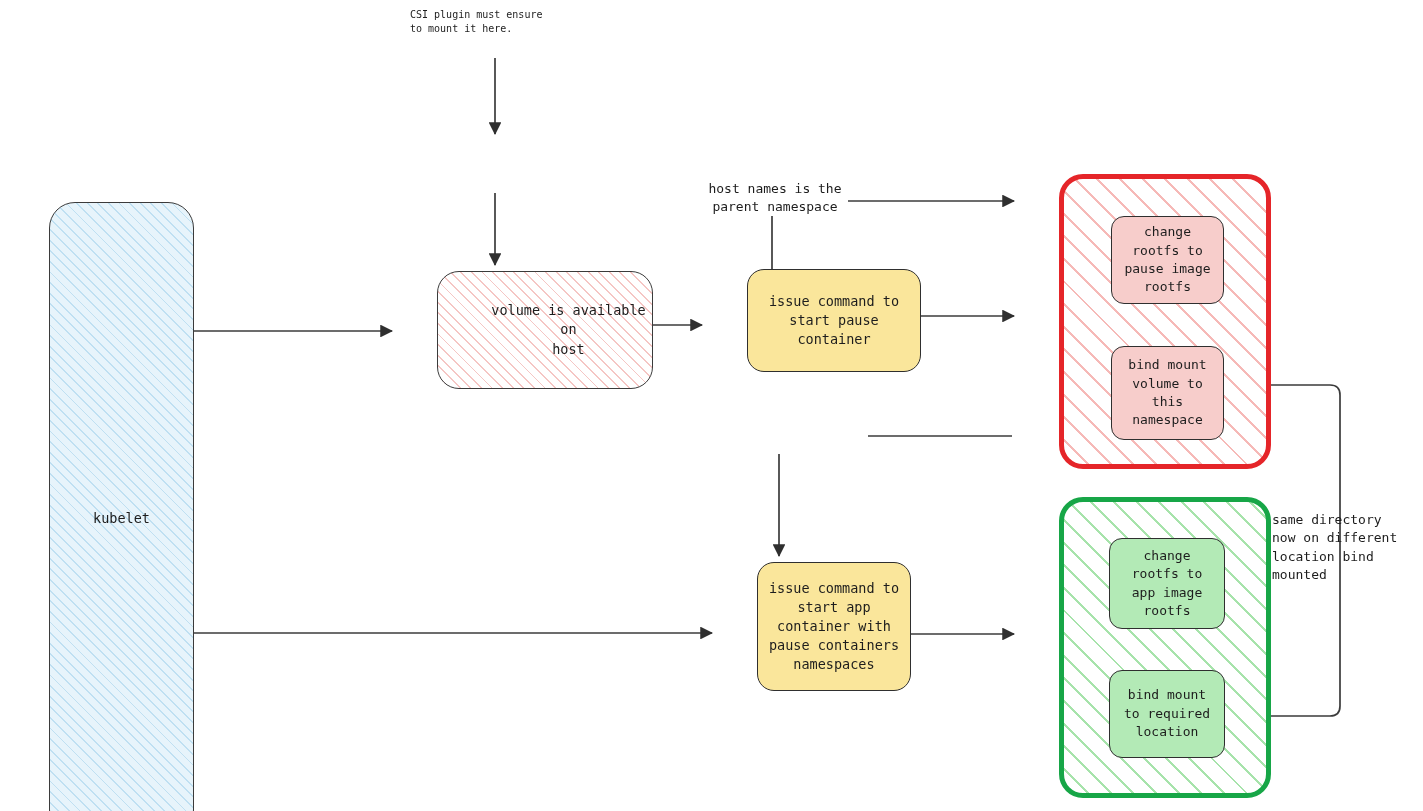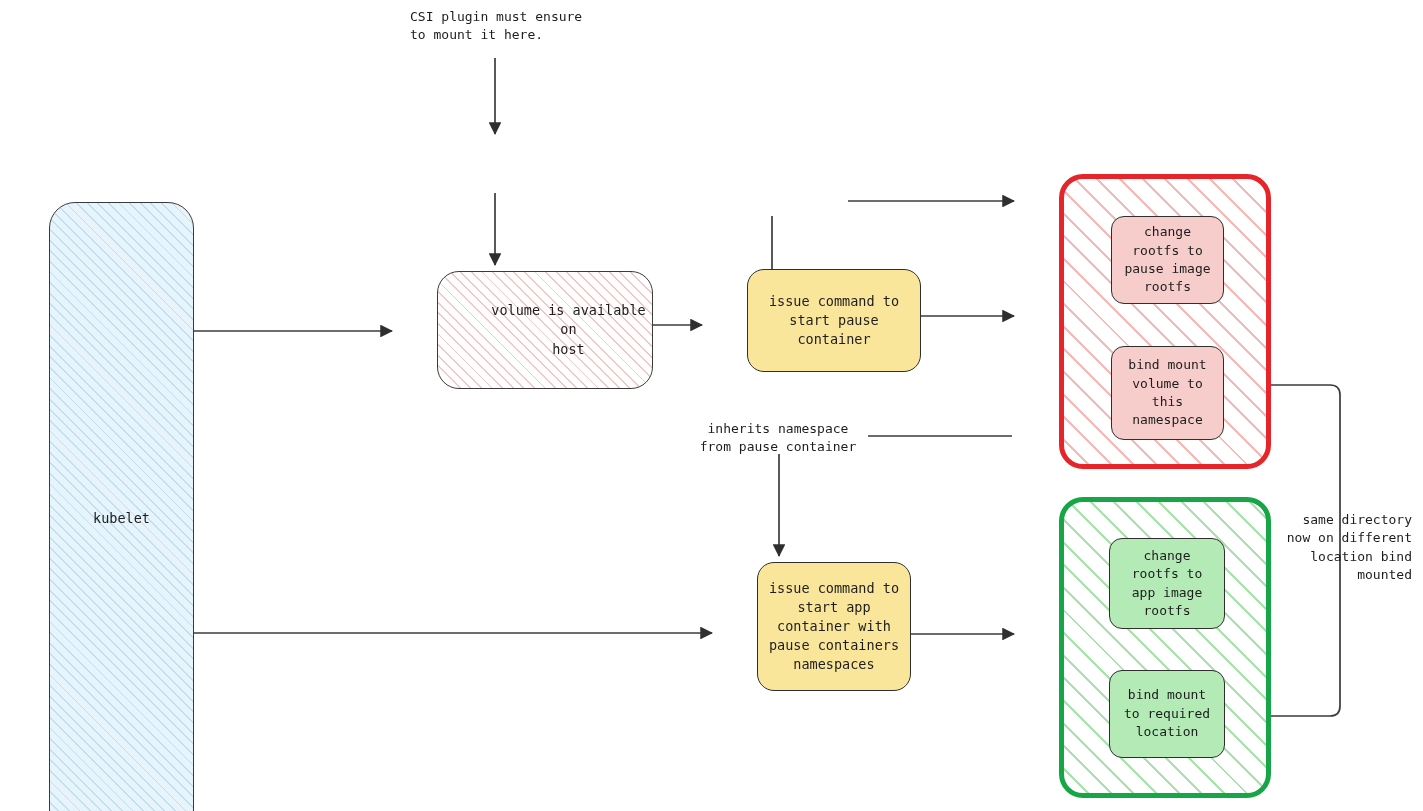--- a/index.html
+++ b/index.html
@@ -116,25 +116,25 @@
     border-radius: 13px;
     background: #b3eab6;
     font-size: 13px;
   }
   #red-box-1  { left: 1073px; top: 216px; width: 113px; height: 88px; }
   #red-box-2  { left: 1073px; top: 346px; width: 113px; height: 94px; }
   #green-box-1{ left: 1071px; top: 538px; width: 116px; height: 91px; }
   #green-box-2{ left: 1071px; top: 670px; width: 116px; height: 88px; }
 
   
-  #lbl-csi       { left: 410px; top: 8px;   width: 200px; text-align: left;  font-size: 13px; }
+  #lbl-csi       { left: 410px; top: 8px;   width: 200px; text-align: left;  font-size: 10px; }
   #lbl-mounted   { left: 387px; top: 152px; width: 280px; text-align: left;  font-size: 13px; }
   #lbl-hostnames { left: 700px; top: 180px; width: 150px; text-align: center;font-size: 13px; }
   #lbl-inherits  { left: 688px; top: 420px; width: 180px; text-align: center;font-size: 13px; }
-  #lbl-samedir   { left: 1272px; top: 511px; width: 140px; text-align: right;font-size: 13px; }
+  #lbl-samedir   { left: 1272px; top: 511px; width: 140px; text-align: left;font-size: 13px; }
 </style>
 </head>
 <body>
 
 <div id="canvas">
 
   <svg class="layer" viewBox="0 0 1423 811" xmlns="http://www.w3.org/2000/svg">
     <defs>
       <marker id="ah" viewBox="0 0 10 10" refX="9.2" refY="5" markerWidth="7.5" markerHeight="7.5" orient="auto-start-reverse">
         <path d="M 0 0 L 10 5 L 0 10 z" fill="#2f2f2f"></path>
@@ -199,22 +199,22 @@
 app image
 rootfs</div>
   <div class="node green-box" id="green-box-2">bind mount
 to required
 location</div>
 
   <div class="label" id="lbl-csi">CSI plugin must ensure
 to mount it here.</div>
 
 
-
-  <div class="label" id="lbl-inherits">inherits namespace
-from pause container</div>
+  <div class="label" id="lbl-hostnames">host names is the
+parent namespace</div>
+
 
   <div class="label" id="lbl-samedir">same directory
 now on different
 location bind
 mounted</div>
 
 </div>
 
 </body></html>

